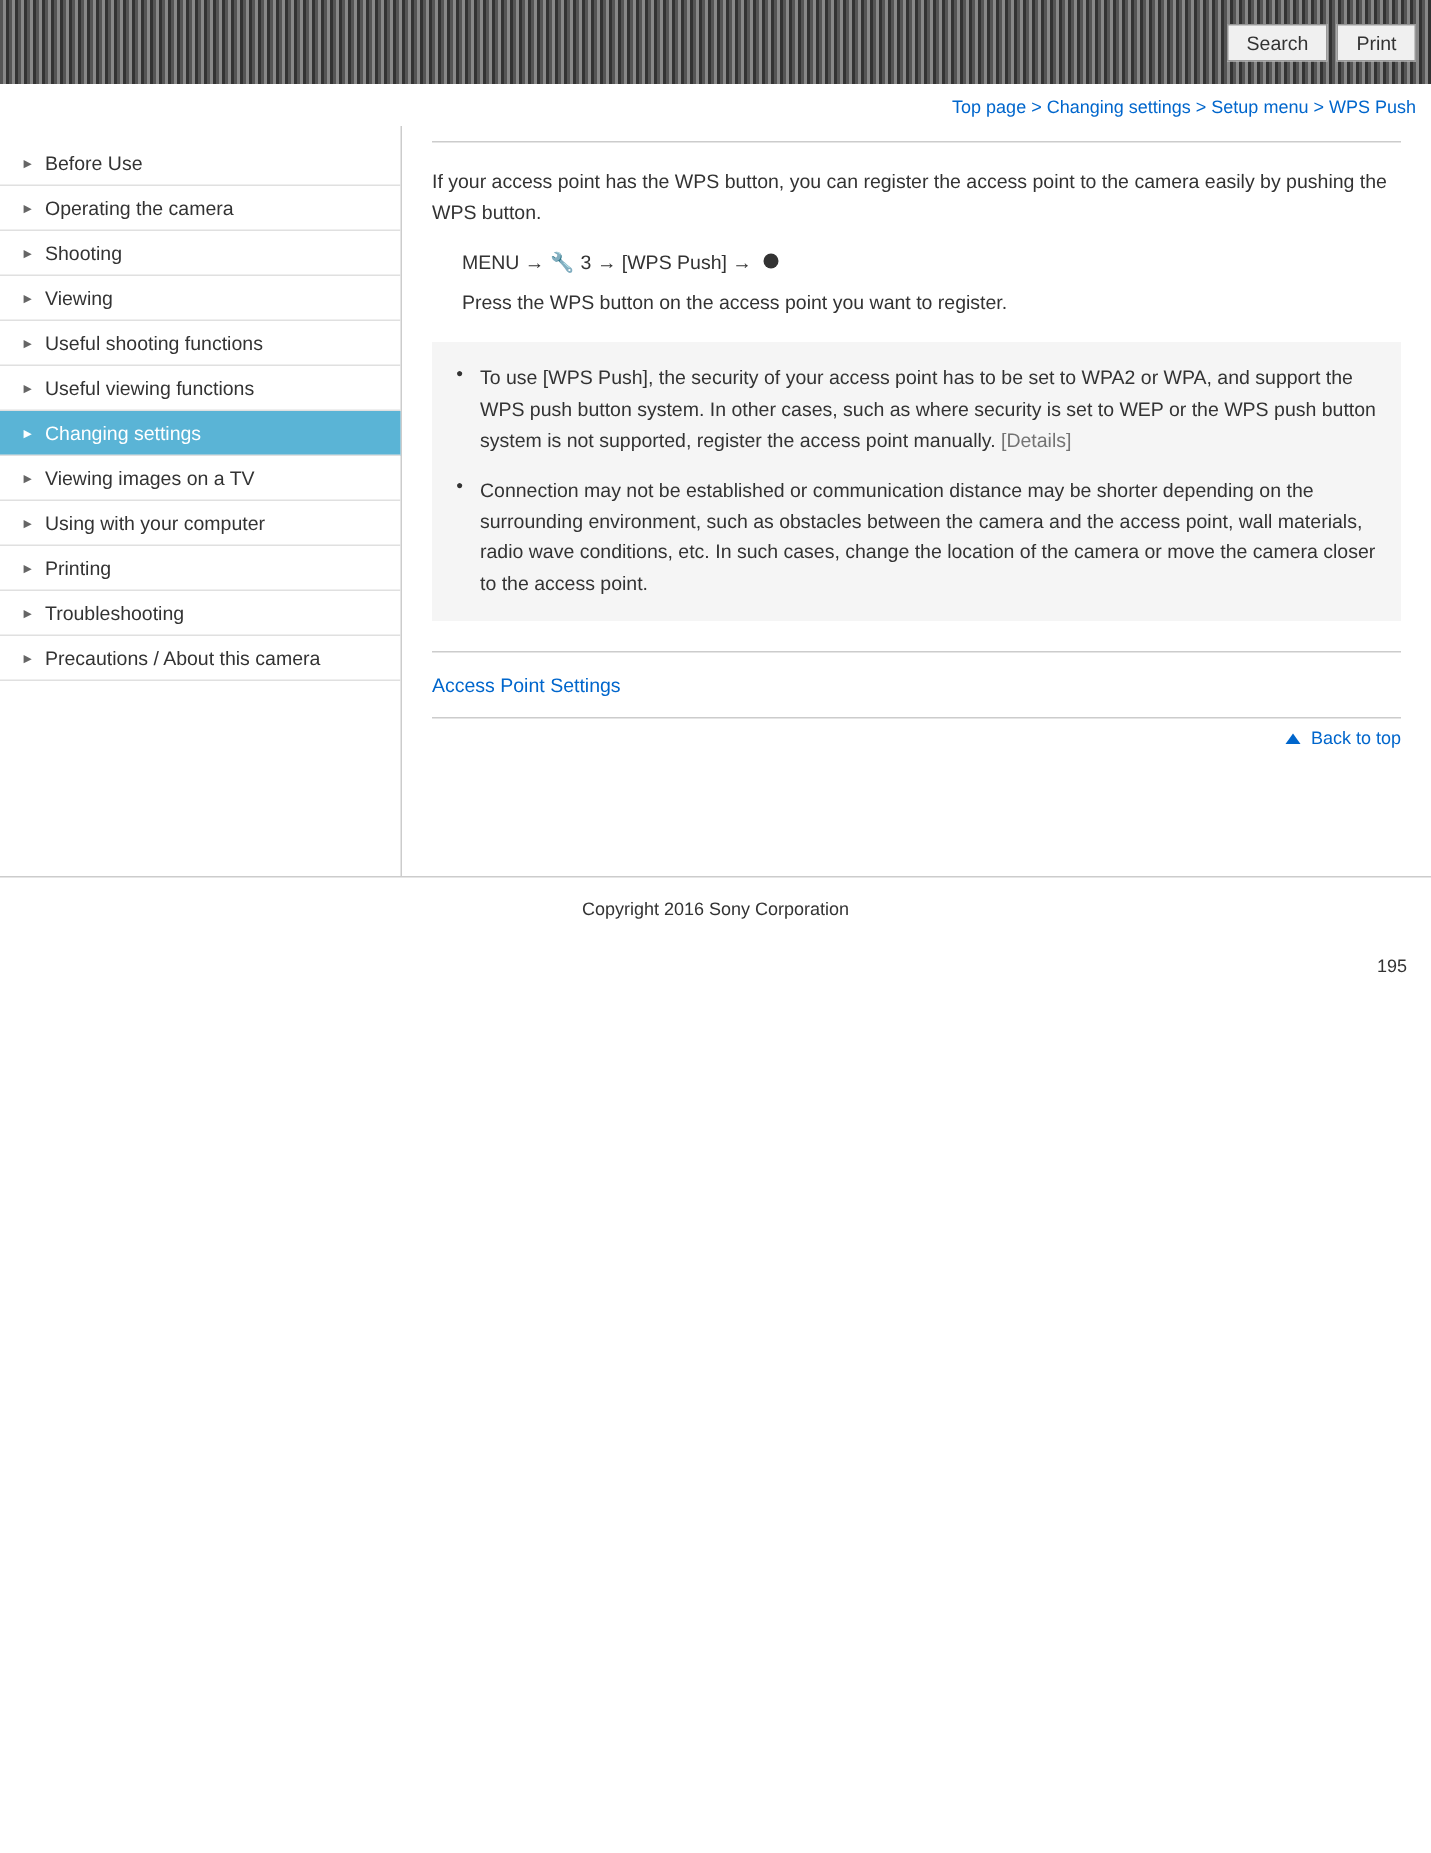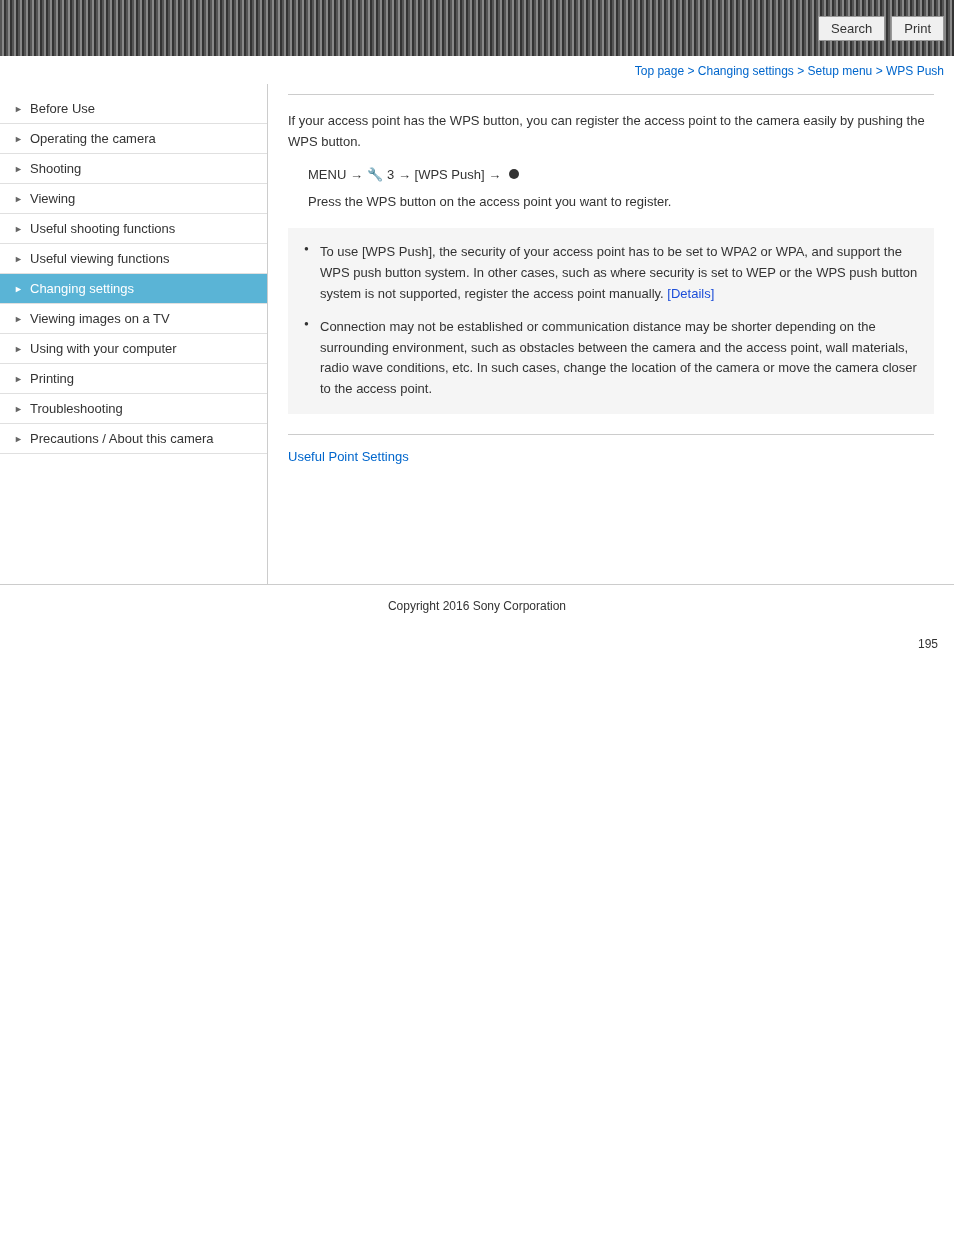--- a/index.html
+++ b/index.html
@@ -158,21 +158,21 @@
     }
     .notes-box ul li:last-child { margin-bottom: 0; }
     .notes-box ul li::before {
       content: "●";
       position: absolute;
       left: 0;
       top: 0;
       font-size: 8px;
       line-height: 1.8;
     }
-    .details-link { color: #1d4ed8; text-decoration: none; }
+    .details-link { color: #737373; text-decoration: none; }
 
     .bottom-divider {
       border: none;
       border-top: 1px solid #ccc;
       margin-bottom: 14px;
     }
 
     .access-point-link {
       color: #0066cc;
       text-decoration: none;
@@ -309,22 +309,28 @@
           <span>To use [WPS Push], the security of your access point has to be set to WPA2 or WPA, and support the WPS push button system. In other cases, such as where security is set to WEP or the WPS push button system is not supported, register the access point manually. </span><a class="details-link" href="#">[Details]</a>
         </li>
         <li>
           <span>Connection may not be established or communication distance may be shorter depending on the surrounding environment, such as obstacles between the camera and the access point, wall materials, radio wave conditions, etc. In such cases, change the location of the camera or move the camera closer to the access point.</span>
         </li>
       </ul>
     </div>
 
     <hr class="bottom-divider">
 
-    <a class="access-point-link" href="#">Useful Point Settings</a>
-
+    <a class="access-point-link" href="#">Access Point Settings</a>
+
+    <div class="back-to-top">
+      <a href="#">
+        <span class="back-to-top-triangle"></span>
+        <span>Back to top</span>
+      </a>
+    </div>
 
   </div>
 </div>
 
 <div class="footer">
   <span>Copyright 2016 Sony Corporation</span>
 </div>
 
 <div class="page-number">195</div>
 

